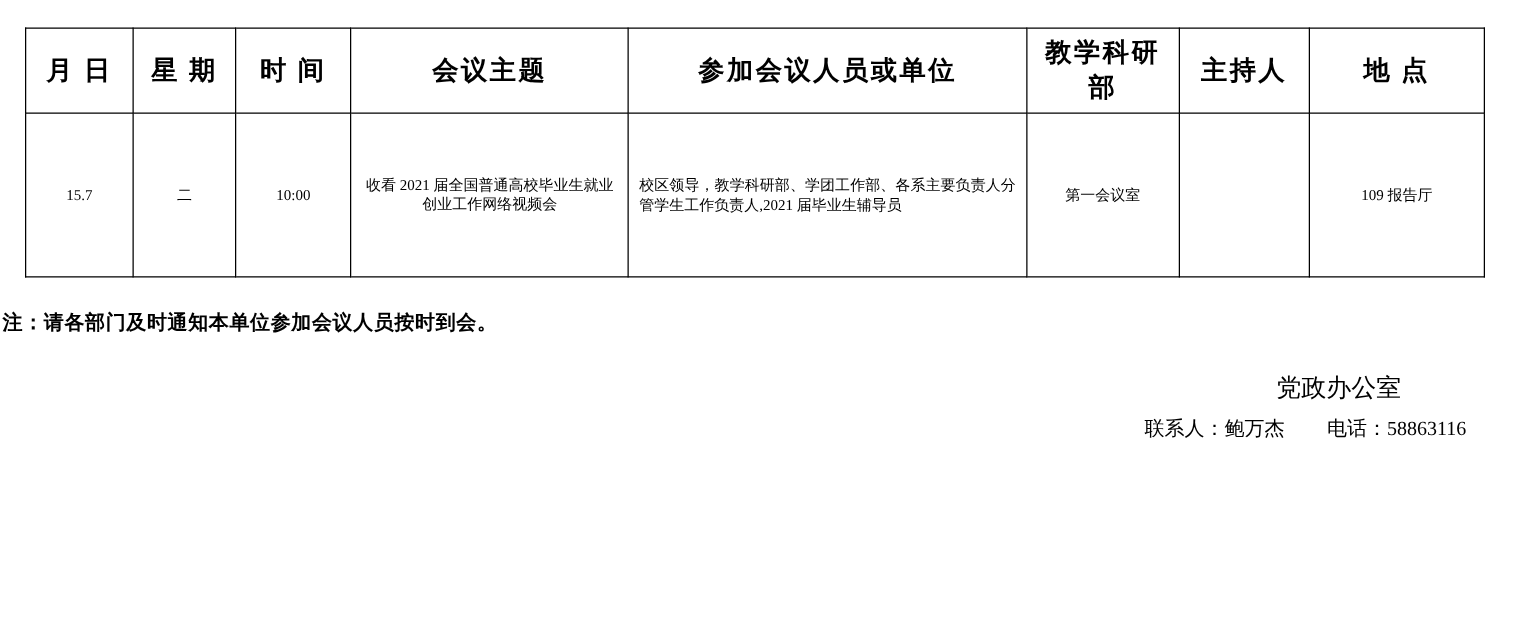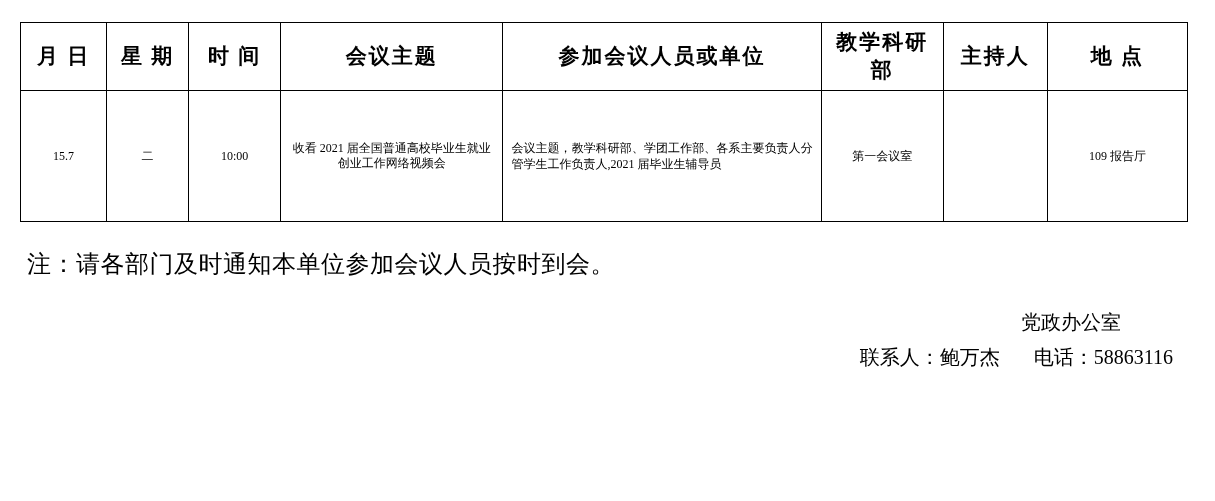--- a/index.html
+++ b/index.html
@@ -61,38 +61,38 @@
     text-align: justify;
     text-align-last: left;
     padding-left: 8px;
     padding-right: 8px;
     line-height: 1.38;
   }
   tr.row-1 td { height: 118px; }
   tr.row-2 td { height: 68px; }
 
   .note {
-    margin-left: 27px;
+    margin-left: 2px;
     margin-top: 26px;
-    font-size: 24px;
-    font-weight: normal;
+    font-size: 16px;
+    font-weight: bold;
     letter-spacing: 0.5px;
   }
   .signature {
     margin-top: 22px;
     text-align: right;
     padding-right: 94px;
     font-size: 20px;
     line-height: 2.0;
   }
   .sig-line { display: block; }
   .contact-line {
     text-align: right;
     padding-right: 42px;
-    font-size: 20px;
+    font-size: 16px;
     margin-top: 2px;
   }
   .gap { display: inline-block; width: 34px; }
 </style>
 </head>
 <body>
 
 <div class="page">
 
   <table class="schedule">
@@ -117,21 +117,21 @@
         <th>主持人</th>
         <th>地 点</th>
       </tr>
     </thead>
     <tbody>
       <tr class="row-1">
         <td>15.7</td>
         <td>二</td>
         <td>10:00</td>
         <td class="cell-topic">收看 2021 届全国普通高校毕业生就业创业工作网络视频会</td>
-        <td class="cell-attend justify">会议主题，教学科研部、学团工作部、各系主要负责人分管学生工作负责人,2021 届毕业生辅导员</td>
+        <td class="cell-attend justify">校区领导，教学科研部、学团工作部、各系主要负责人分管学生工作负责人,2021 届毕业生辅导员</td>
         <td>第一会议室</td>
         <td></td>
         <td>109 报告厅</td>
       </tr>
     </tbody>
   </table>
 
   <div class="note">注：请各部门及时通知本单位参加会议人员按时到会。</div>
 
   <div class="signature">

